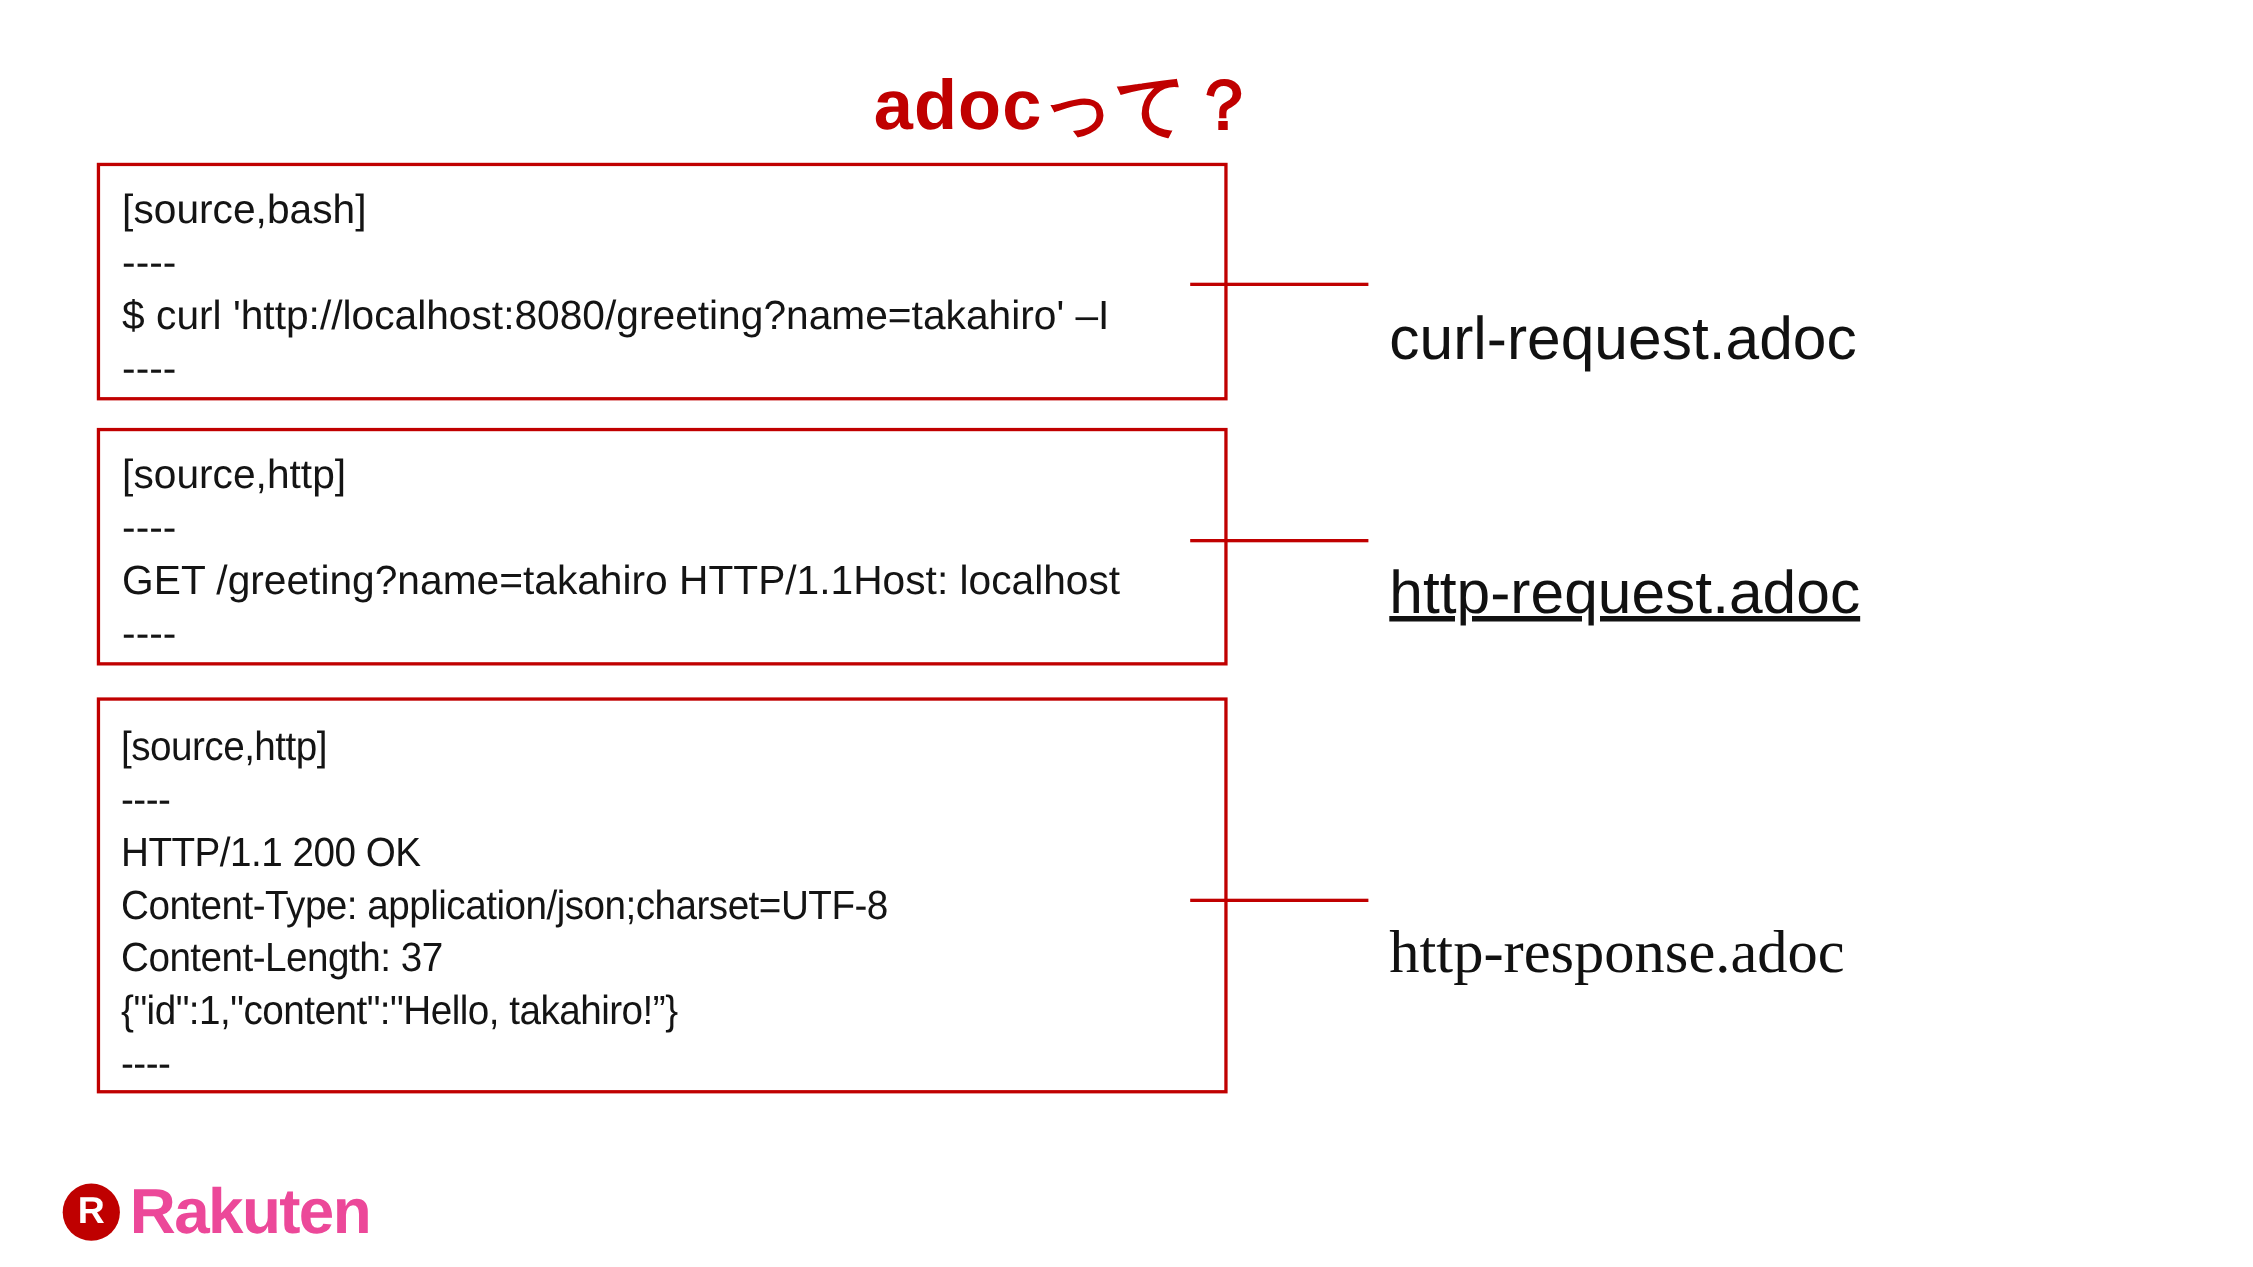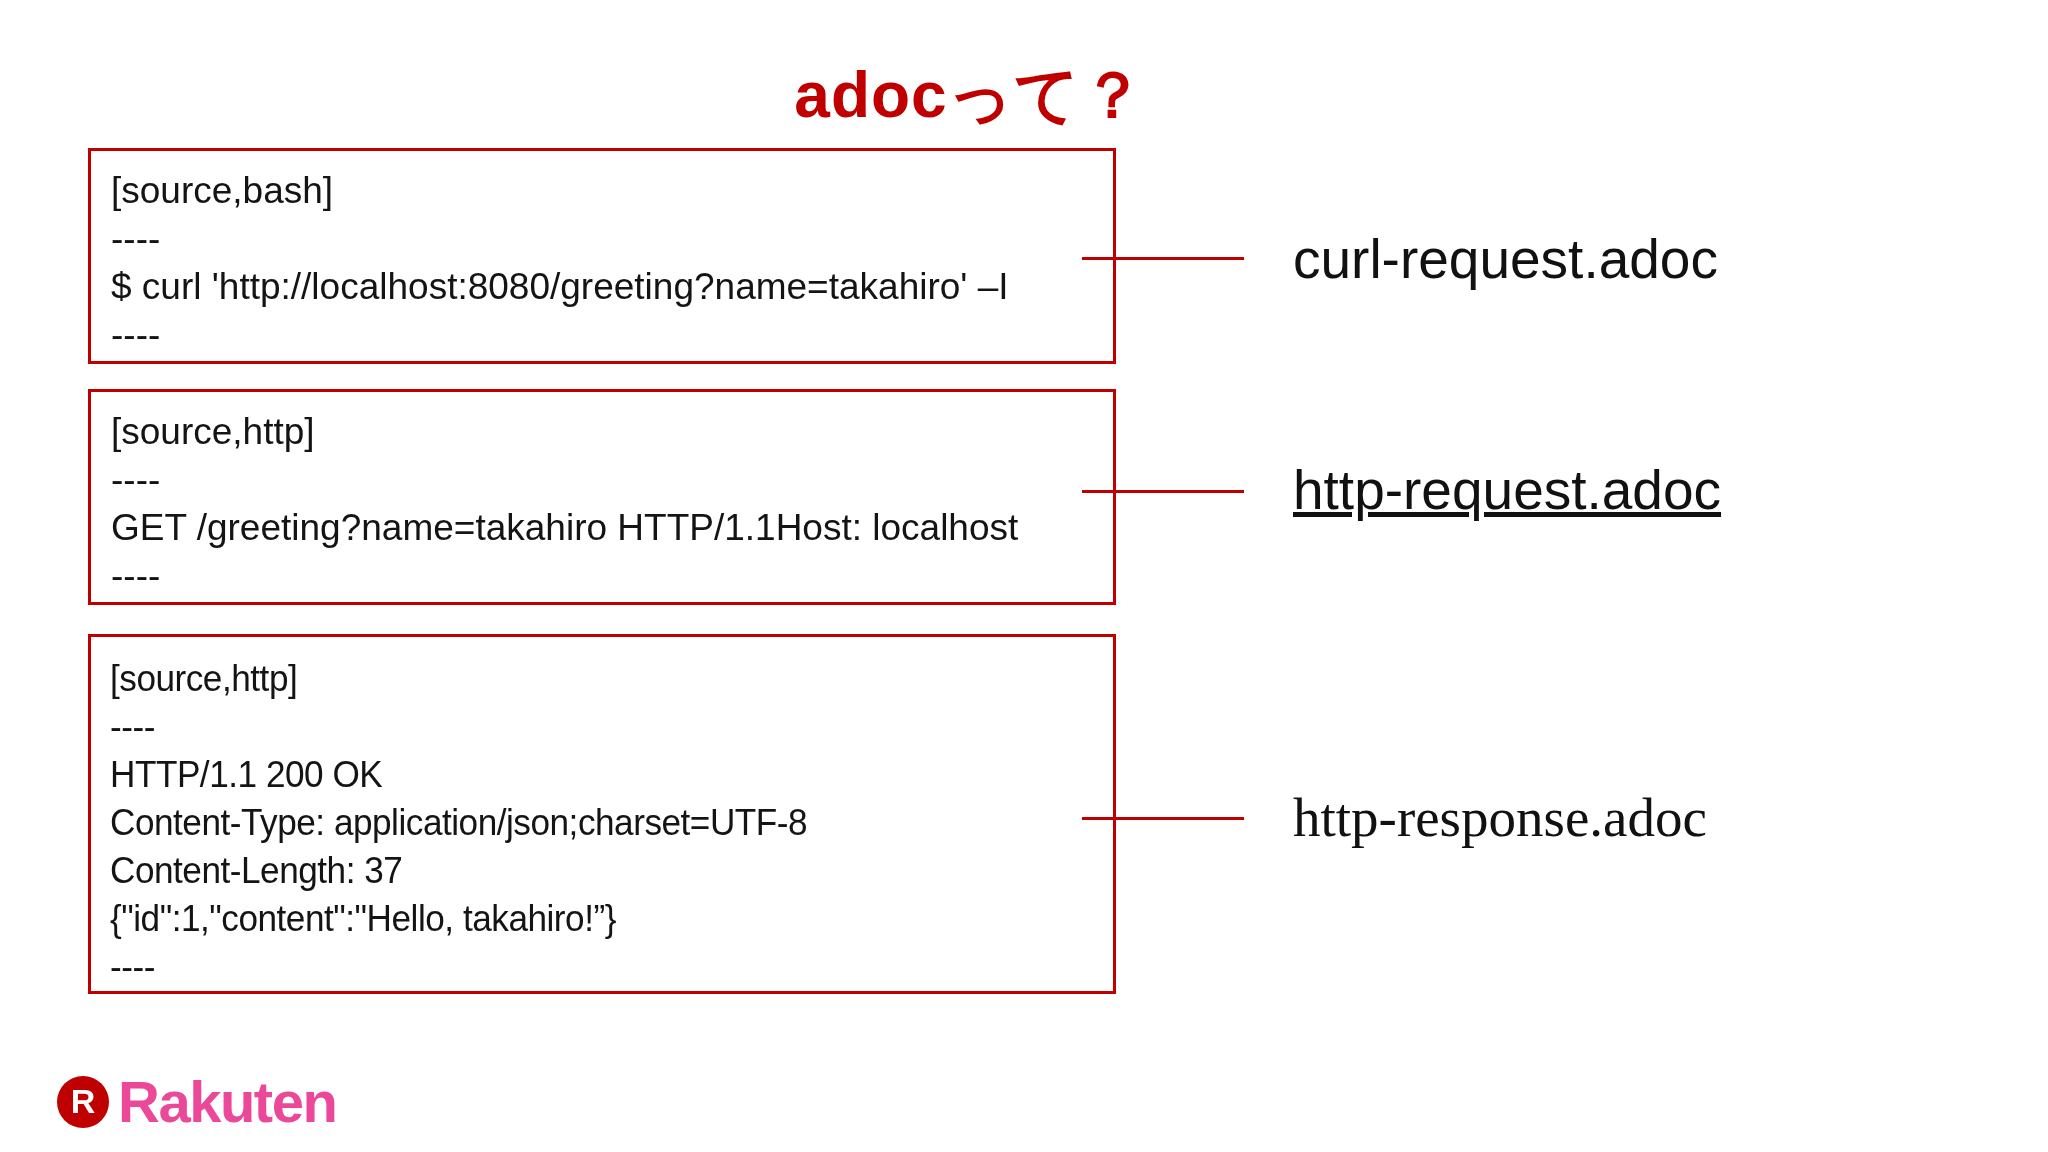--- a/index.html
+++ b/index.html
@@ -48,23 +48,24 @@
 
   .connector{
     position:absolute;left:1082px;width:162px;height:3px;
     background:var(--accent);
   }
   .connector.c1{top:257px;}
   .connector.c2{top:490px;}
   .connector.c3{top:817px;}
 
   .file-label{
-    position:absolute;left:1293px;
+    position:absolute;left:1263px;
     font-size:55px;line-height:55px;font-weight:400;color:#111111;
     white-space:nowrap;
+    margin-top:48px;
   }
   .file-label.l1{top:232px;}
   .file-label.l2{top:463px;text-decoration:underline;}
   .file-label.l3{top:790px;font-family:Liberation Serif, serif;}
 
   .annotation{
     position:absolute;left:1185px;top:636px;
     font-size:46px;line-height:54px;color:var(--accent);
     white-space:nowrap;
   }

